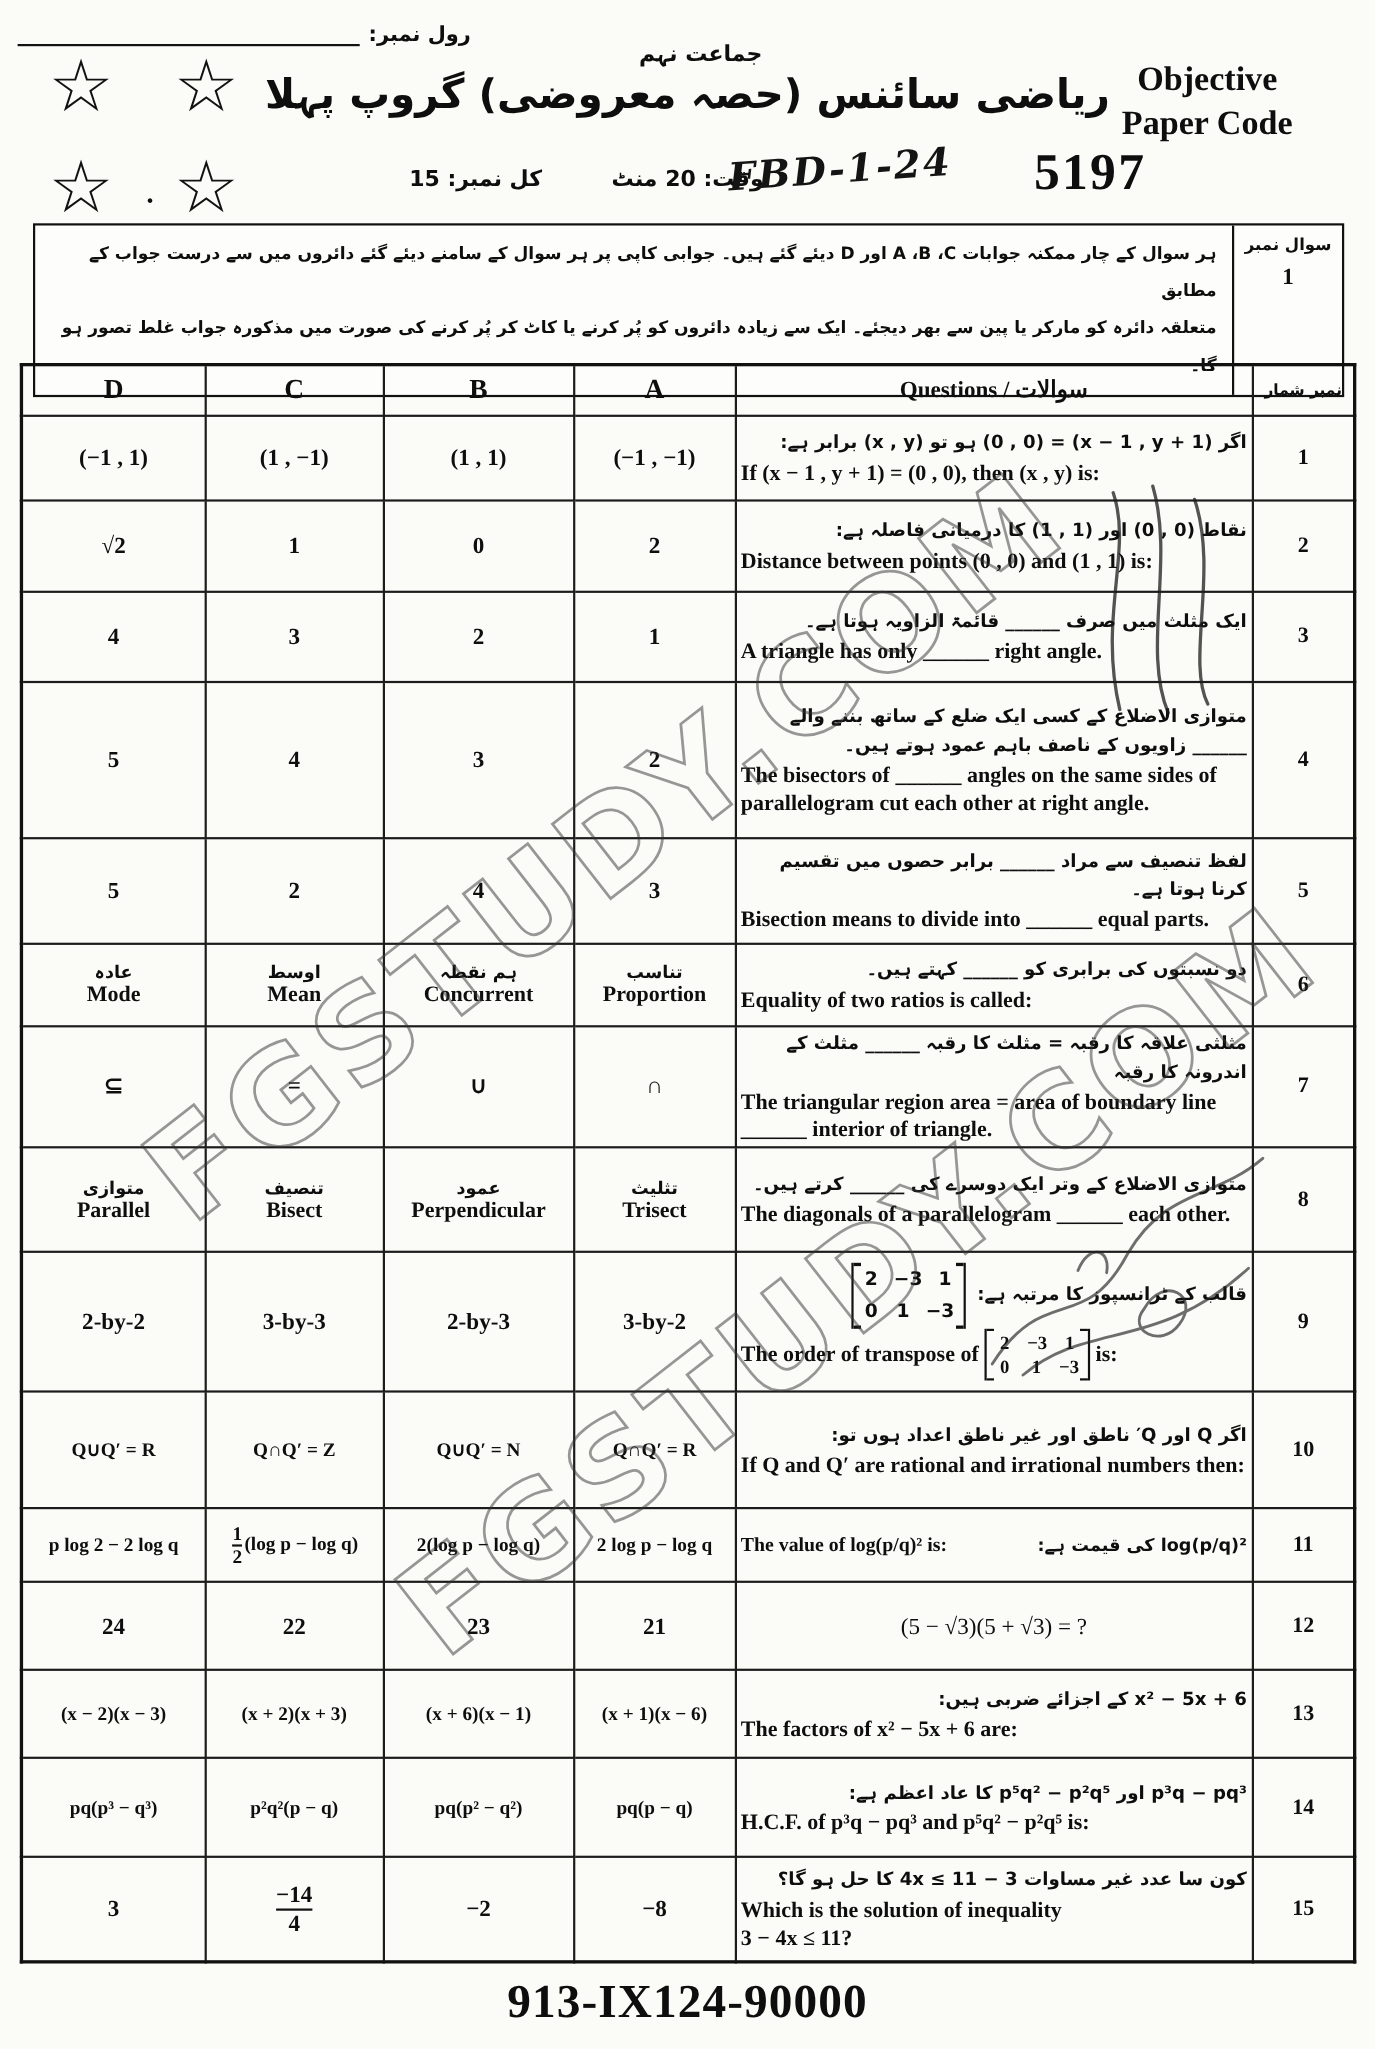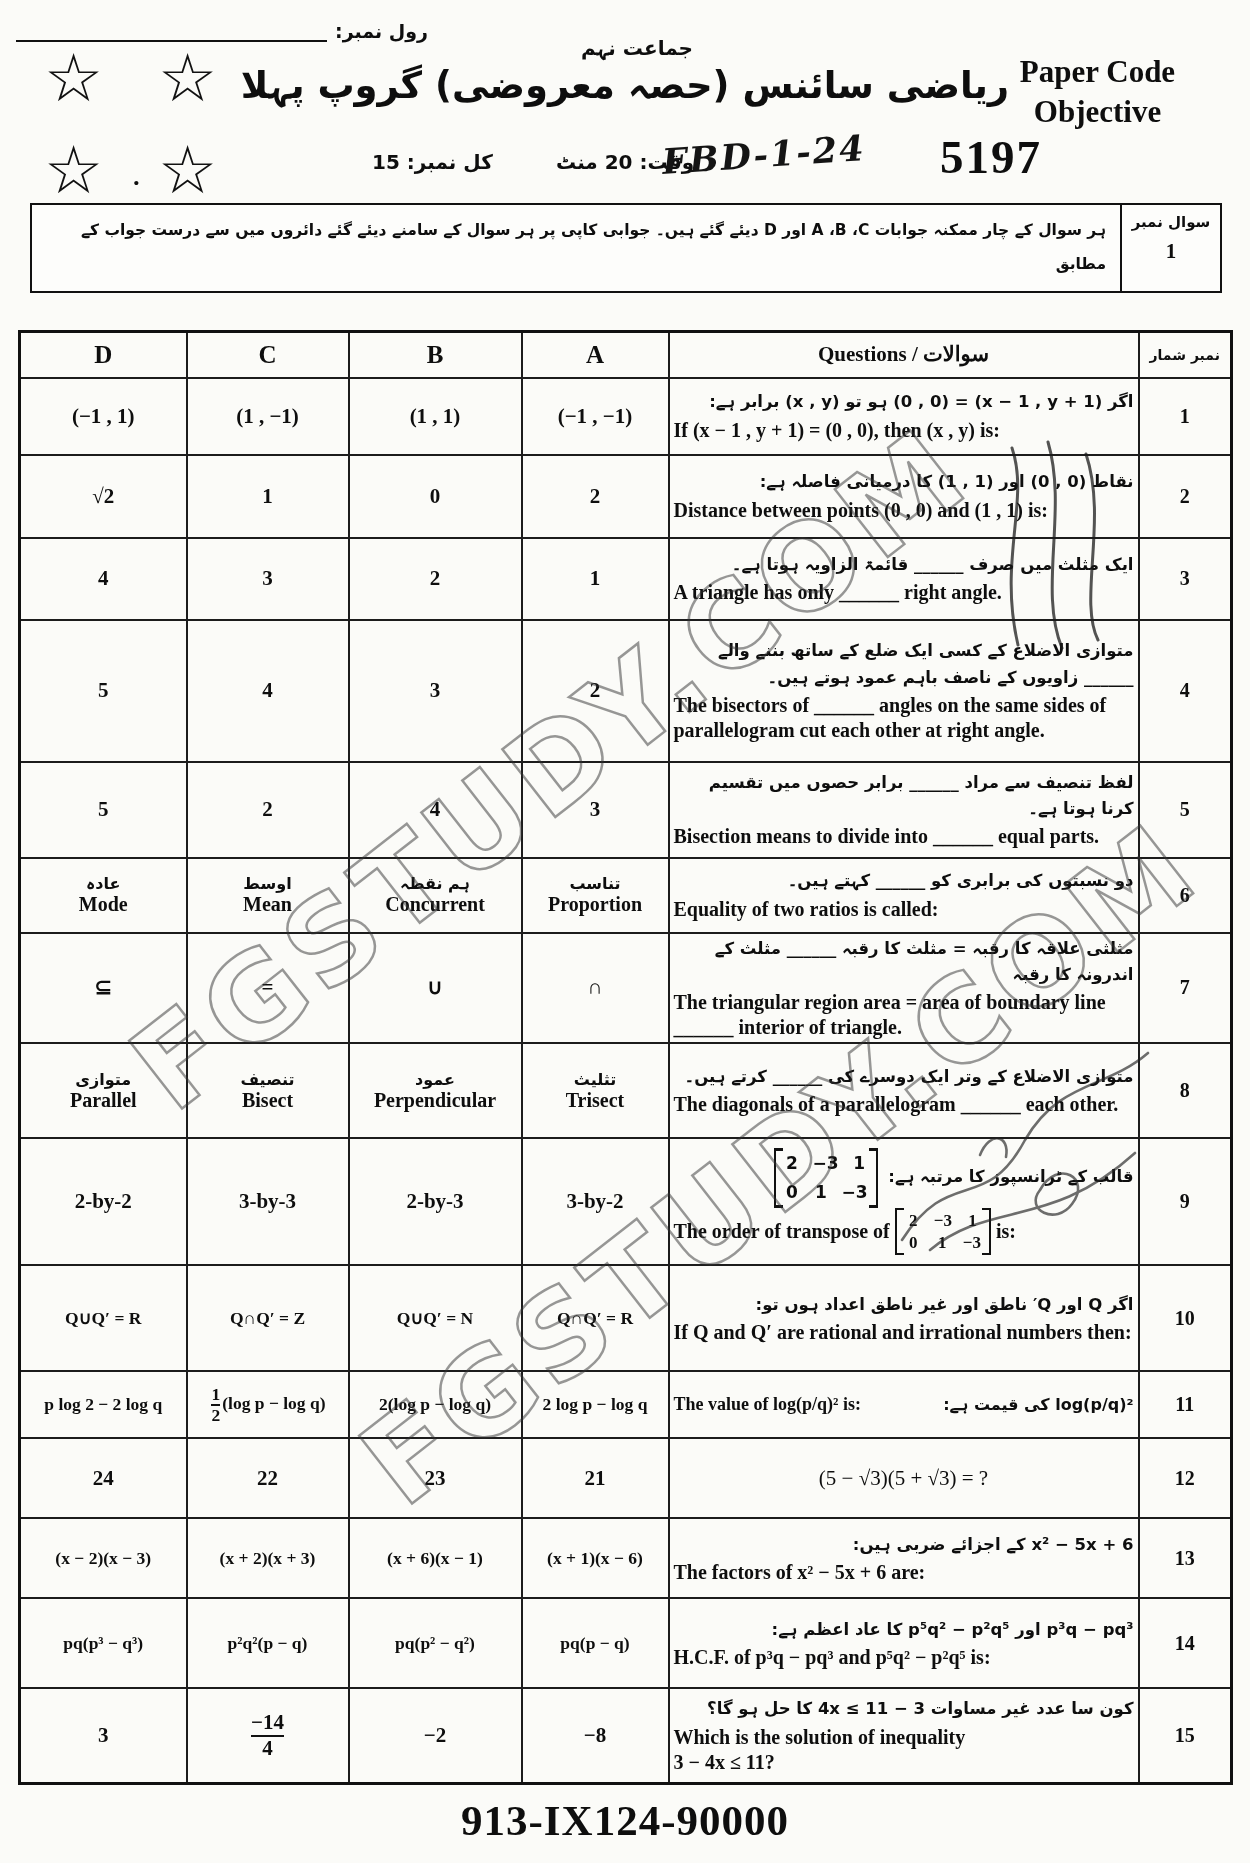--- a/index.html
+++ b/index.html
@@ -93,32 +93,33 @@
   <span class="star s4">☆</span>
   <span class="star-dot">·</span>
 </div>
 
 <div class="abs class-line urdu">جماعت نہم</div>
 <div class="abs subject-line urdu">ریاضی سائنس (حصہ معروضی) گروپ پہلا</div>
 <div class="abs meta-total urdu">کل نمبر: 15</div>
 <div class="abs meta-time urdu">وقت: 20 منٹ</div>
 <div class="abs hand-code">FBD-1-24</div>
 <div class="abs paper-type">
+  <div>Objective</div>
   <div>Paper Code</div>
-  <div>Objective</div>
 </div>
 <div class="abs paper-code">5197</div>
 
 <div class="abs ibox">
   <div class="ibox-num">
     <div class="lbl">سوال نمبر</div>
     <div class="val">1</div>
   </div>
   <div class="ibox-text">
     <div>ہر سوال کے چار ممکنہ جوابات A ،B ،C اور D دیئے گئے ہیں۔ جوابی کاپی پر ہر سوال کے سامنے دیئے گئے دائروں میں سے درست جواب کے مطابق</div>
+    <div>متعلقہ دائرہ کو مارکر یا پین سے بھر دیجئے۔ ایک سے زیادہ دائروں کو پُر کرنے یا کاٹ کر پُر کرنے کی صورت میں مذکورہ جواب غلط تصور ہو گا۔</div>
   </div>
 </div>
 
 <table class="qt">
   <colgroup>
       <col style="width:167px">
       <col style="width:162px">
       <col style="width:173px">
       <col style="width:147px">
       <col style="width:470px">

